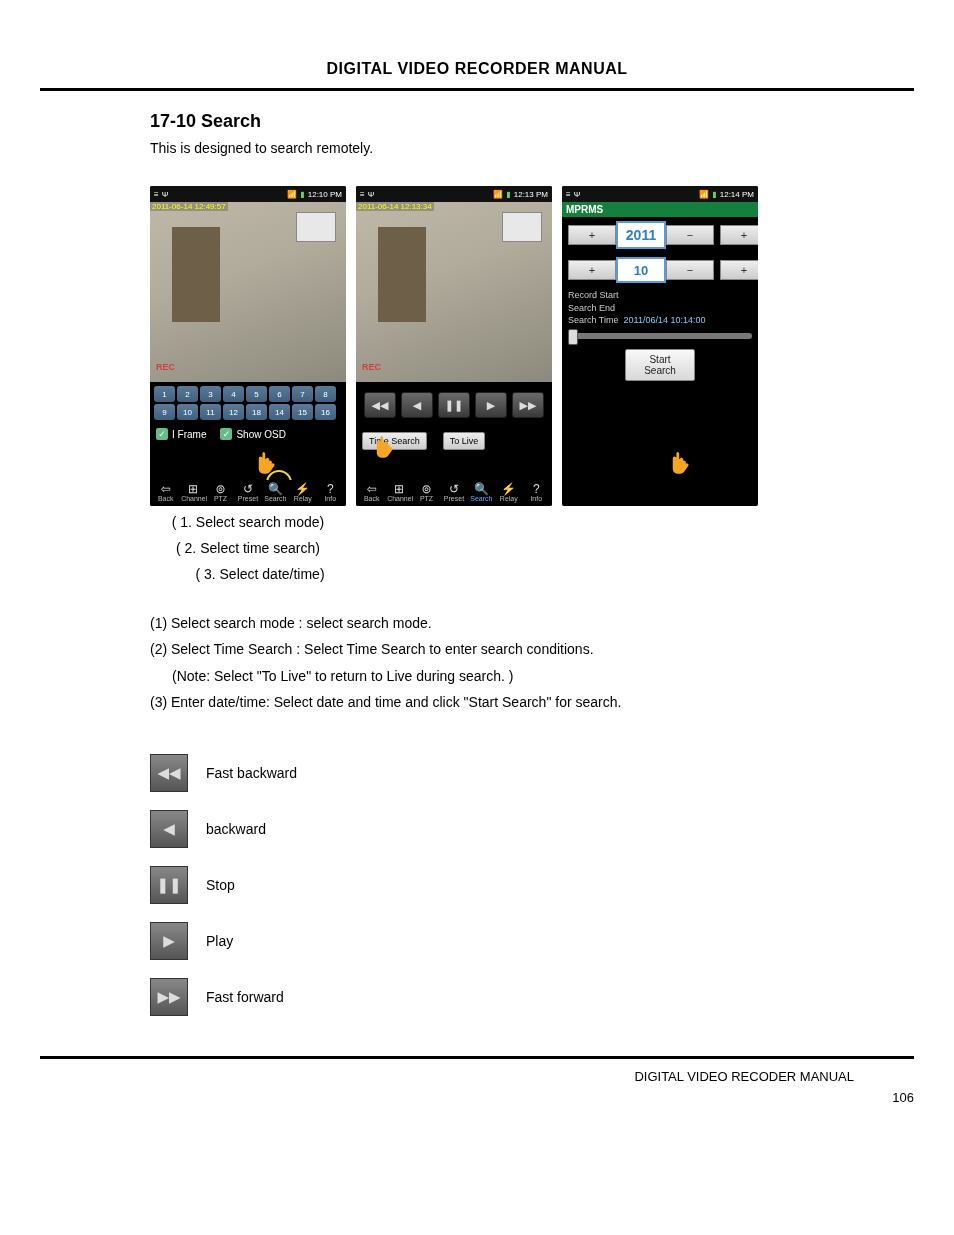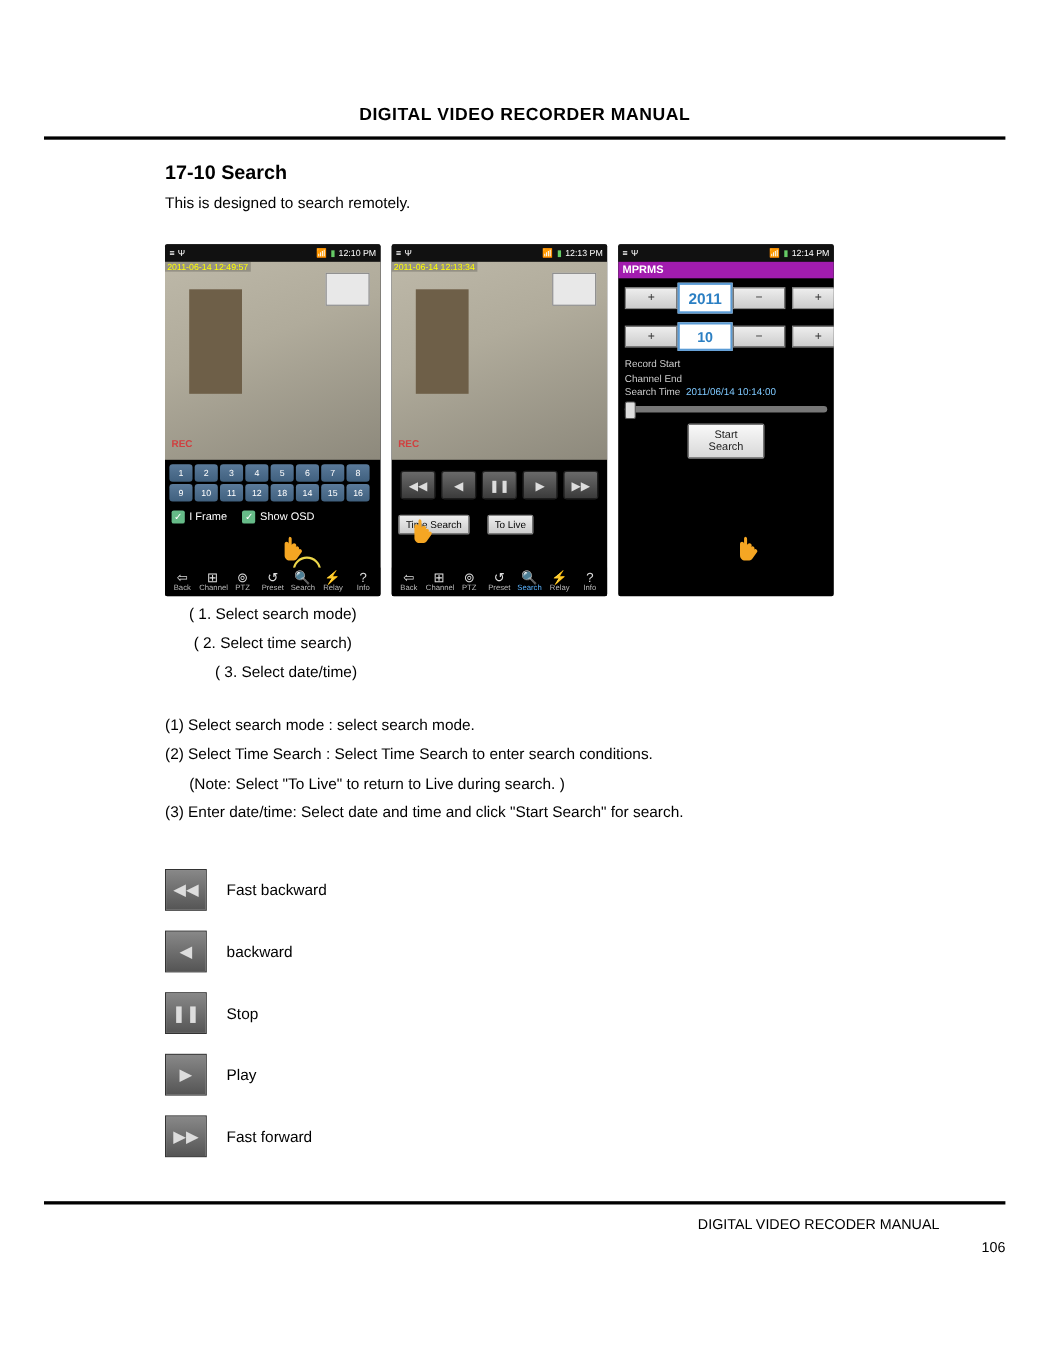--- a/index.html
+++ b/index.html
@@ -6,21 +6,20 @@
     margin: 0;
     padding: 0;
     background: #fff;
     font-family: Arial, sans-serif;
     font-size: 14px;
     color: #000;
     width: 954px;
   }
   .page {
     padding: 60px 40px 30px 40px;
-    margin-top: 36px;
   }
   .header-title {
     text-align: center;
     font-weight: bold;
     font-size: 16px;
     letter-spacing: 0.5px;
     margin-bottom: 10px;
   }
   .thick-rule {
     border: none;
@@ -103,21 +102,21 @@
   }
   .tb-item { width:24px; text-align:center; font-size:7px; color:#bbb; }
   .tb-item .ic { font-size:12px; color:#ddd; display:block; line-height:12px; }
   .tb-item.active .ic, .tb-item.active { color:#5ab3ff; }
 
   .pb-ctrl-row { display:flex; gap:5px; justify-content:center; padding:10px 0; }
   .pb-btn { width:30px; height:24px; background:linear-gradient(#6a6a6a,#3a3a3a); border:1px solid #222; border-radius:3px; display:flex; align-items:center; justify-content:center; color:#ddd; font-size:11px;}
   .mode-btn-row { display:flex; gap:16px; justify-content:flex-start; padding:4px 6px;}
   .mode-btn { background:linear-gradient(#eee,#ccc); border:1px solid #888; color:#000; font-size:9px; padding:3px 6px; border-radius:2px;}
 
-  .title-bar { background:#a21caf; color:#fff; font-size:10px; font-weight:bold; padding:2px 4px; }
+  .title-bar { background:#15803d; color:#fff; font-size:10px; font-weight:bold; padding:2px 4px; }
   .spinner-group { display:flex; gap:6px; padding:4px 6px; }
   .spinner-col { display:flex; flex-direction:row; align-items:center; gap:0; }
   .spin-btn { width:46px; height:18px; background:linear-gradient(#eee,#ccc); border:1px solid #888; color:#333; font-size:11px; display:flex; align-items:center; justify-content:center;}
   .spin-btn.plus::before { content:"+"; }
   .spin-btn.minus::before { content:"−"; }
   .spin-val { width:46px; height:24px; background:#fff; border:2px solid #5a9bd5; color:#2b7fc3; font-size:14px; display:flex; align-items:center; justify-content:center; font-weight:bold;}
   .spin-val.small { height:22px; font-size:13px; }
   .rec-info { font-size:9px; color:#ccc; padding:2px 6px; line-height:1.4; }
   .rec-info .st { color:#7fc9ff; }
   .slider-track { height:6px; background:#777; margin:4px 6px 10px 6px; border-radius:3px; position:relative;}
@@ -303,21 +302,21 @@
             <div class="spin-btn minus"></div>
           </div>
           <div class="spinner-col">
             <div class="spin-btn plus"></div>
             <div class="spin-val small">14</div>
             <div class="spin-btn minus"></div>
           </div>
         </div>
         <div class="rec-info">
           <div>Record Start</div>
-          <div>Channel End</div>
+          <div>Search End</div>
           <div><span>Search Time</span>&nbsp;&nbsp;<span class="st">2011/06/14 10:14:00</span></div>
         </div>
         <div class="slider-track">
           <div class="slider-thumb"></div>
         </div>
         <button class="start-search-btn">Start Search</button>
         <div class="hand-cursor" style="bottom:30px; left:108px;">
           <svg viewBox="0 0 24 28">
               <path fill="#f5a623" d="M8 2c1 0 2 .8 2 2v6l1-1c.8-.8 2-.8 2.8 0l.2.2c.8.8.8 2 0 2.8v0c.8-.8 2-.8 2.8 0 .8.8.8 2 0 2.8v0c.8-.8 2-.8 2.8 0 .8.8.8 2 0 2.8L15 24c-1 1-2.4 1.6-3.8 1.6H8c-2.8 0-5-2.2-5-5V9c0-1.2 1-2 2-2s2 .8 2 2V4c0-1.2 1-2 1-2z"></path>
             </svg>

